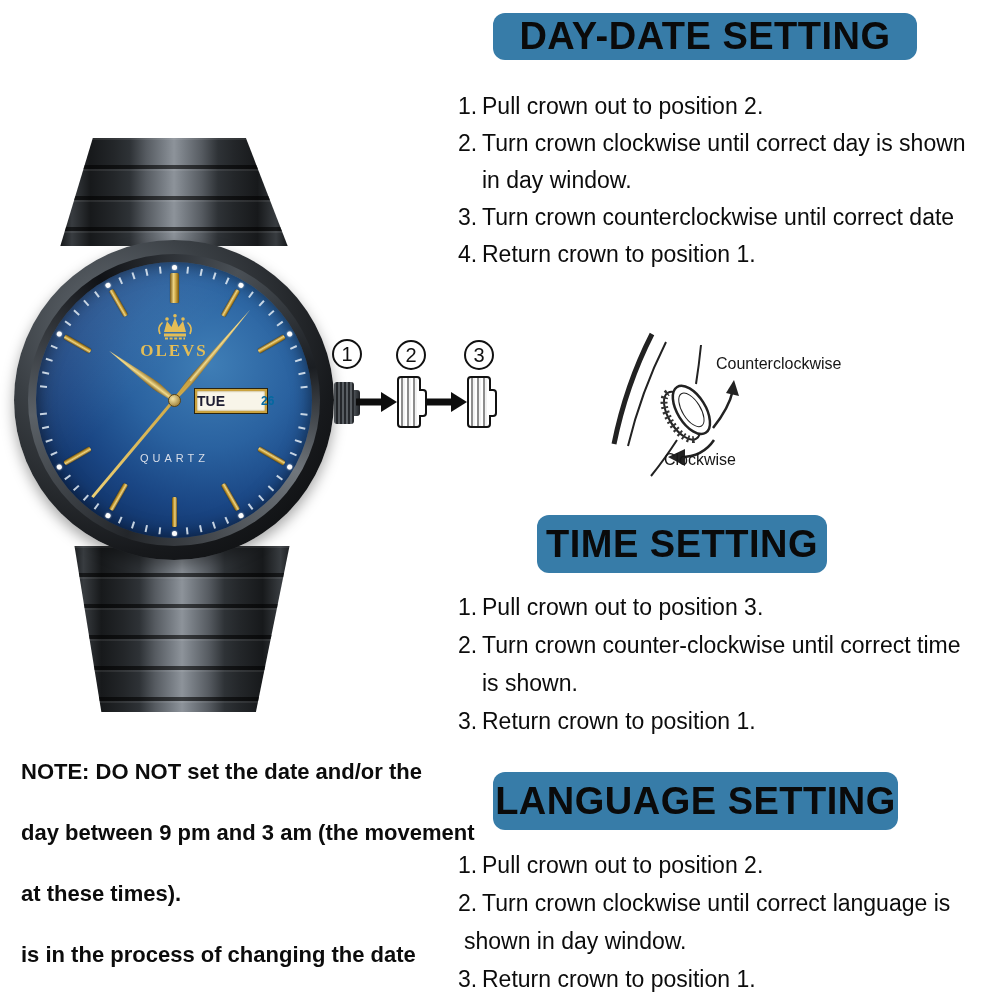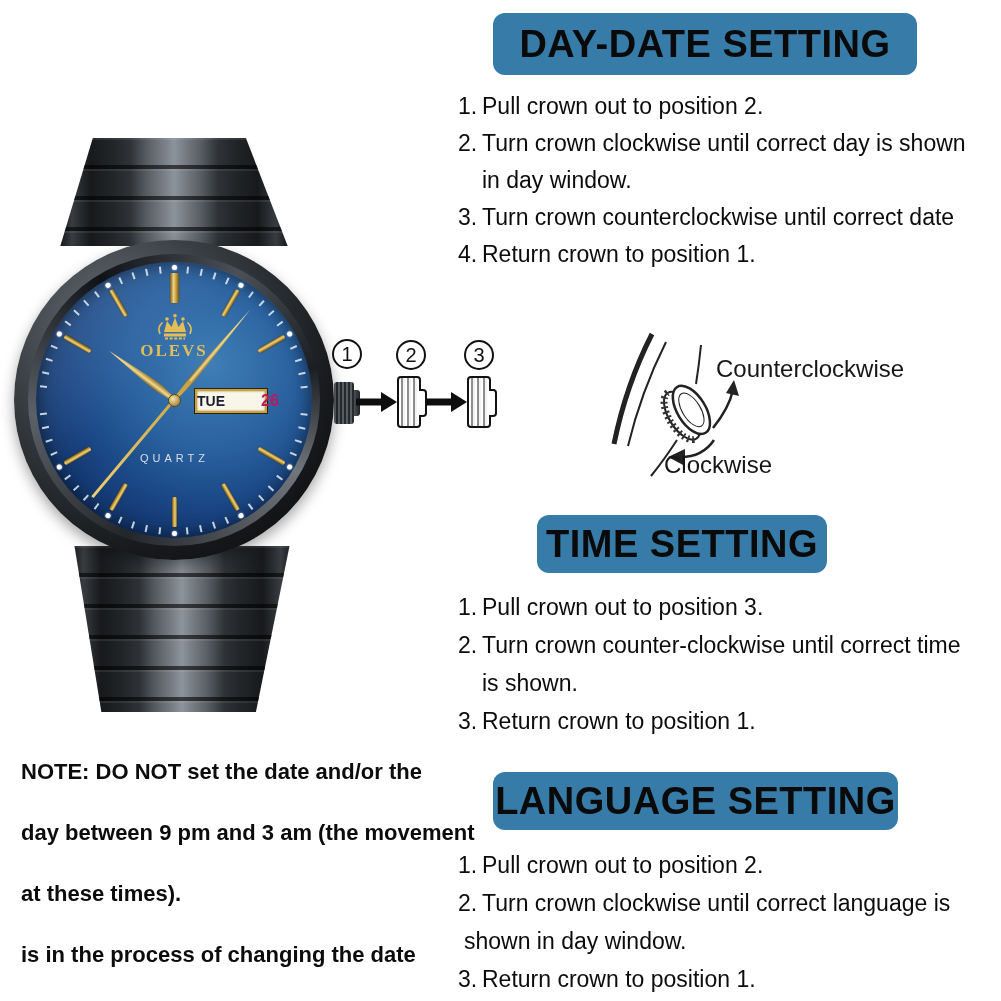--- a/index.html
+++ b/index.html
@@ -23,21 +23,21 @@
   .note div{height:33px;line-height:33px;white-space:nowrap;margin-top:28px;}
 
   
   .numcircle{position:absolute;width:30px;height:30px;border:2.5px solid #111;border-radius:50%;
              display:flex;align-items:center;justify-content:center;font-size:20px;color:#111;background:#fff;box-sizing:border-box;}
   .crown-illu{position:absolute;width:24px;height:52px;border:2px solid #111;border-radius:4px;box-sizing:border-box;
               background:repeating-linear-gradient(90deg,#ffffff 0 2px,#8d8d8d 2px 4px,#f2f2f2 4px 6px);}
   .crown-illu .tip{position:absolute;right:-8px;top:11px;width:6px;height:24px;background:#fff;
                    border:2px solid #111;border-left:none;border-radius:0 4px 4px 0;}
 
-  .dirlabel{position:absolute;font-size:24px;color:#161616;white-space:nowrap;}
+  .dirlabel{position:absolute;font-size:16px;color:#161616;white-space:nowrap;}
 
   
   .bracelet{position:absolute;
     background-image:
       repeating-linear-gradient(180deg, rgba(255,255,255,0.08) 0 2px, rgba(0,0,0,0) 2px 27px, rgba(0,0,0,0.6) 27px 31px),
       linear-gradient(90deg,#101214 0%,#383c40 6%,#17191b 14%,#232629 24%,#2e3236 31%,#565b61 38%,#7a8087 46%,#8d939a 50%,#7a8087 54%,#565b61 62%,#2e3236 69%,#232629 76%,#17191b 86%,#383c40 94%,#101214 100%);}
   .case{position:absolute;left:14px;top:240px;width:320px;height:320px;border-radius:50%;
         background:radial-gradient(circle at 32% 28%, #6a7178 0%, #3a3f44 35%, #17191c 70%, #060707 100%);
         box-shadow:0 6px 14px rgba(0,0,0,0.35);}
   .bezel{position:absolute;left:28px;top:254px;width:292px;height:292px;border-radius:50%;
@@ -54,21 +54,21 @@
   .marker.wide{width:9px;left:-4.5px;}
   .tick{position:absolute;width:1.5px;height:7px;left:-0.75px;top:-3.5px;background:rgba(228,237,246,0.85);}
   .dot{position:absolute;width:5px;height:5px;left:-2.5px;top:-2.5px;border-radius:50%;background:#fdfdfd;box-shadow:0 0 2px rgba(255,255,255,.9);}
   .brand{position:absolute;left:140px;top:341px;width:68px;text-align:center;
          font-family:"Liberation Serif", serif;font-weight:bold;font-size:17px;letter-spacing:2px;color:#e3bd57;}
   .datewin{position:absolute;left:195px;top:389px;width:72px;height:24px;box-sizing:border-box;
            border:2px solid #c9a23f;background:#f8f5e9;display:flex;align-items:stretch;
            box-shadow:0 0 0 1px #2a2410, inset 0 0 2px #8f7320;}
   .datewin .day{flex:1.25;display:flex;align-items:center;justify-content:center;font-size:14px;font-weight:bold;color:#1d1d32;}
   .datewin .sep{width:2px;background:#b59028;}
-  .datewin .num26{flex:0.85;display:flex;align-items:center;justify-content:center;font-size:16px;font-weight:bold;color:#be185d;margin-left:36px;}
+  .datewin .num26{flex:0.85;display:flex;align-items:center;justify-content:center;font-size:12px;font-weight:bold;color:#0369a1;margin-left:36px;}
   .quartz{position:absolute;left:140px;top:452px;width:68px;text-align:center;font-size:11px;letter-spacing:4px;color:#d9dee8;}
   .hand{position:absolute;left:174px;top:400px;}
   .hand.hour{width:9px;height:82px;margin-left:-4.5px;margin-top:-82px;transform-origin:50% 100%;transform:rotate(-53deg);
              clip-path:polygon(50% 0,100% 72%,70% 100%,30% 100%,0 72%);
              background:linear-gradient(90deg,#6e521a,#f2dc8e 45%,#8a671f);}
   .hand.minute{width:7px;height:118px;margin-left:-3.5px;margin-top:-118px;transform-origin:50% 100%;transform:rotate(40deg);
              clip-path:polygon(50% 0,100% 78%,68% 100%,32% 100%,0 78%);
              background:linear-gradient(90deg,#6e521a,#f2dc8e 45%,#8a671f);}
   .hand.second{width:2.5px;height:152px;margin-left:-1.25px;margin-top:-127px;transform-origin:1.25px 127px;transform:rotate(-140deg);
              background:linear-gradient(#eccf74,#c9a23f);}
@@ -229,21 +229,21 @@
       <ellipse cx="4" cy="0" rx="9" ry="19" fill="none" stroke="#222" stroke-width="1"></ellipse>
     </g>
     <path d="M113 98 Q129 78 133 60" stroke="#222" stroke-width="2.5" fill="none"></path>
     <polygon points="126,63 134,50 139,66" fill="#222"></polygon>
     <path d="M114 110 Q102 128 78 127" stroke="#222" stroke-width="2.5" fill="none"></path>
     <polygon points="85,119 68,127 85,136" fill="#222"></polygon>
   </svg>
   <span class="dirlabel" style="left:716px;top:355px;">Counterclockwise</span>
   <span class="dirlabel" style="left:664px;top:451px;">Clockwise</span>
 
-  <div class="hdr" style="left:493px;top:13px;width:424px;height:62px;">
+  <div class="hdr" style="left:493px;top:13px;width:424px;height:47px;">
     <span>DAY-DATE SETTING</span>
   </div>
   <div class="list" style="left:458px;top:88px;">
     <div class="line">
         <span class="num">1.</span>
         <span class="txt">Pull crown out to position 2.</span>
       </div>
     <div class="line">
         <span class="num">2.</span>
         <span class="txt">Turn crown clockwise until correct day is shown</span>

